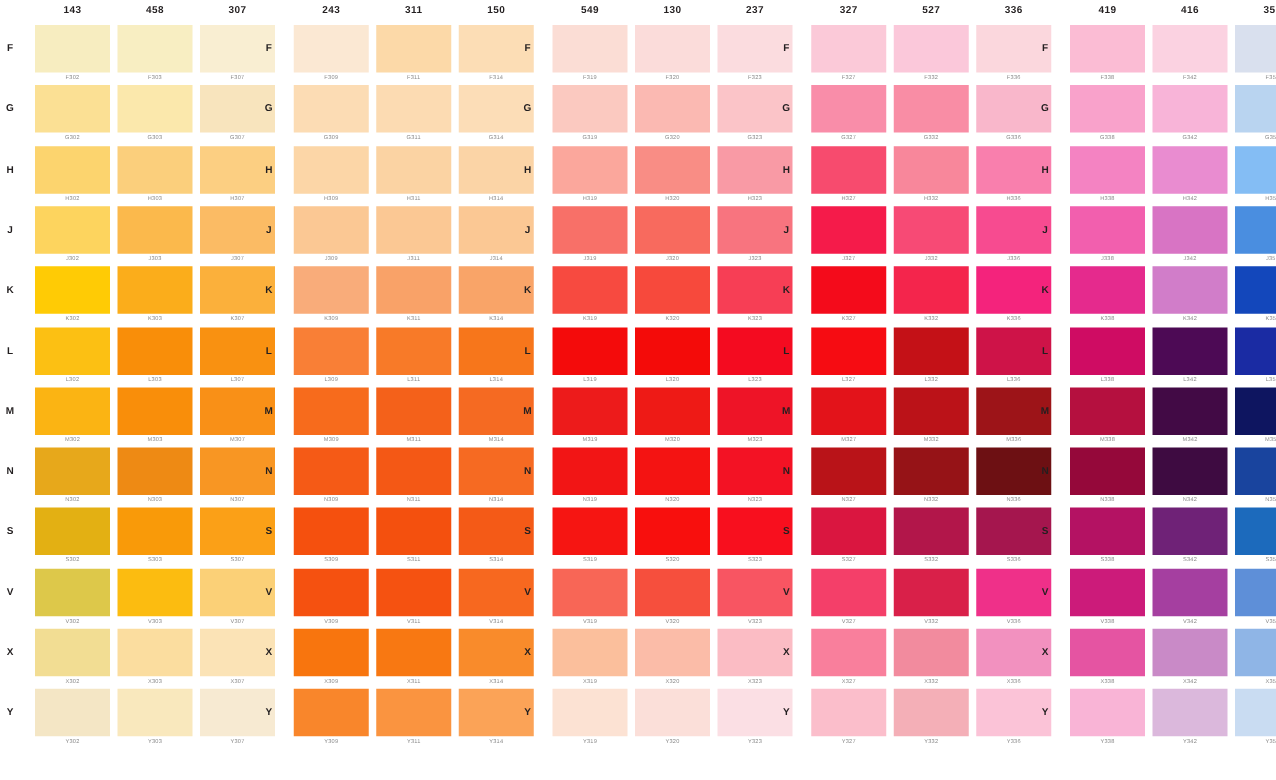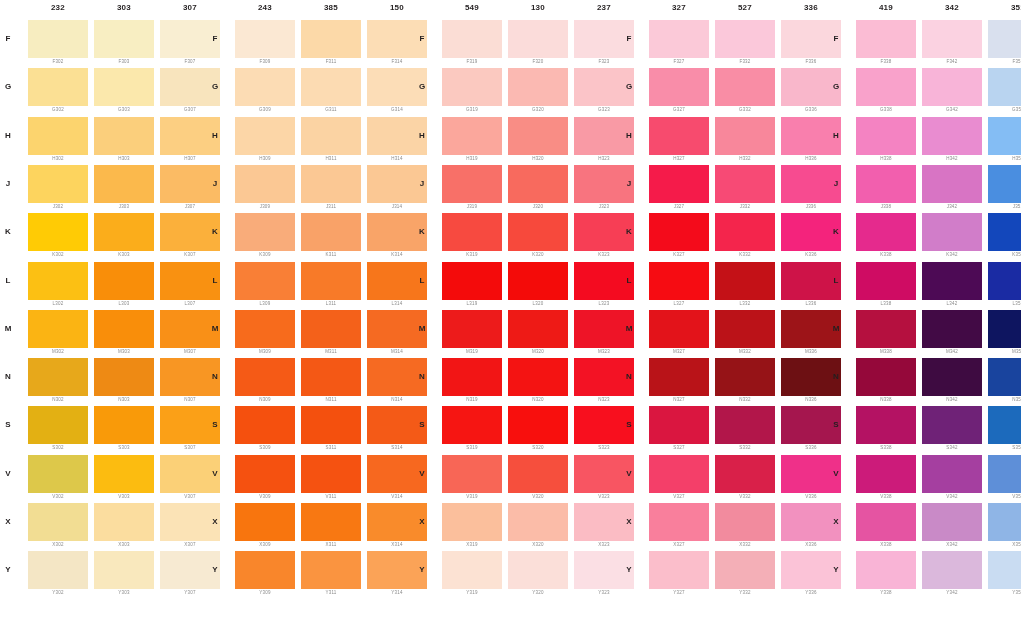--- a/index.html
+++ b/index.html
@@ -19,22 +19,22 @@
   .swatch{position:absolute;top:0;width:60px;height:38px;}
   .swatch-label{position:absolute;top:39px;width:60px;text-align:center;
                 font-size:4.5px;color:#8a8a8a;letter-spacing:.2px;}
 </style>
 </head>
 <body>
 
 <div id="chart">
     <div class="group" style="left: 0px;">
       <div class="col-headers">
-        <div class="col-head" style="left: 28px;">232</div>
-        <div class="col-head" style="left: 94px;">303</div>
+        <div class="col-head" style="left: 28px;">143</div>
+        <div class="col-head" style="left: 94px;">458</div>
         <div class="col-head" style="left: 160px;">307</div>
       </div>
       <div class="row" style="top: 20px;">
         <div class="row-label">F</div>
         <div class="swatch" style="left: 28px; background: rgb(247, 237, 192);"></div>
         <div class="swatch-label" style="left: 28px;">F302</div>
         <div class="swatch" style="left: 94px; background: rgb(248, 238, 194);"></div>
         <div class="swatch-label" style="left: 94px;">F303</div>
         <div class="swatch" style="left: 160px; background: rgb(249, 238, 210);"></div>
         <div class="swatch-label" style="left: 160px;">F307</div>
@@ -135,21 +135,21 @@
         <div class="swatch-label" style="left: 28px;">Y302</div>
         <div class="swatch" style="left: 94px; background: rgb(249, 232, 189);"></div>
         <div class="swatch-label" style="left: 94px;">Y303</div>
         <div class="swatch" style="left: 160px; background: rgb(247, 234, 210);"></div>
         <div class="swatch-label" style="left: 160px;">Y307</div>
       </div>
     </div>
     <div class="group" style="left: 207px;">
       <div class="col-headers">
         <div class="col-head" style="left: 28px;">243</div>
-        <div class="col-head" style="left: 94px;">385</div>
+        <div class="col-head" style="left: 94px;">311</div>
         <div class="col-head" style="left: 160px;">150</div>
       </div>
       <div class="row" style="top: 20px;">
         <div class="row-label">F</div>
         <div class="swatch" style="left: 28px; background: rgb(251, 232, 211);"></div>
         <div class="swatch-label" style="left: 28px;">F309</div>
         <div class="swatch" style="left: 94px; background: rgb(252, 217, 168);"></div>
         <div class="swatch-label" style="left: 94px;">F311</div>
         <div class="swatch" style="left: 160px; background: rgb(252, 221, 181);"></div>
         <div class="swatch-label" style="left: 160px;">F314</div>
@@ -480,21 +480,21 @@
         <div class="swatch-label" style="left: 28px;">Y327</div>
         <div class="swatch" style="left: 94px; background: rgb(244, 175, 183);"></div>
         <div class="swatch-label" style="left: 94px;">Y332</div>
         <div class="swatch" style="left: 160px; background: rgb(251, 195, 215);"></div>
         <div class="swatch-label" style="left: 160px;">Y336</div>
       </div>
     </div>
     <div class="group" style="left: 828px;">
       <div class="col-headers">
         <div class="col-head" style="left: 28px;">419</div>
-        <div class="col-head" style="left: 94px;">342</div>
+        <div class="col-head" style="left: 94px;">416</div>
         <div class="col-head" style="left: 160px;">351</div>
       </div>
       <div class="row" style="top: 20px;">
         <div class="row-label">F</div>
         <div class="swatch" style="left: 28px; background: rgb(251, 188, 212);"></div>
         <div class="swatch-label" style="left: 28px;">F338</div>
         <div class="swatch" style="left: 94px; background: rgb(251, 210, 225);"></div>
         <div class="swatch-label" style="left: 94px;">F342</div>
         <div class="swatch" style="left: 160px; background: rgb(217, 224, 238);"></div>
         <div class="swatch-label" style="left: 160px;">F351</div>

